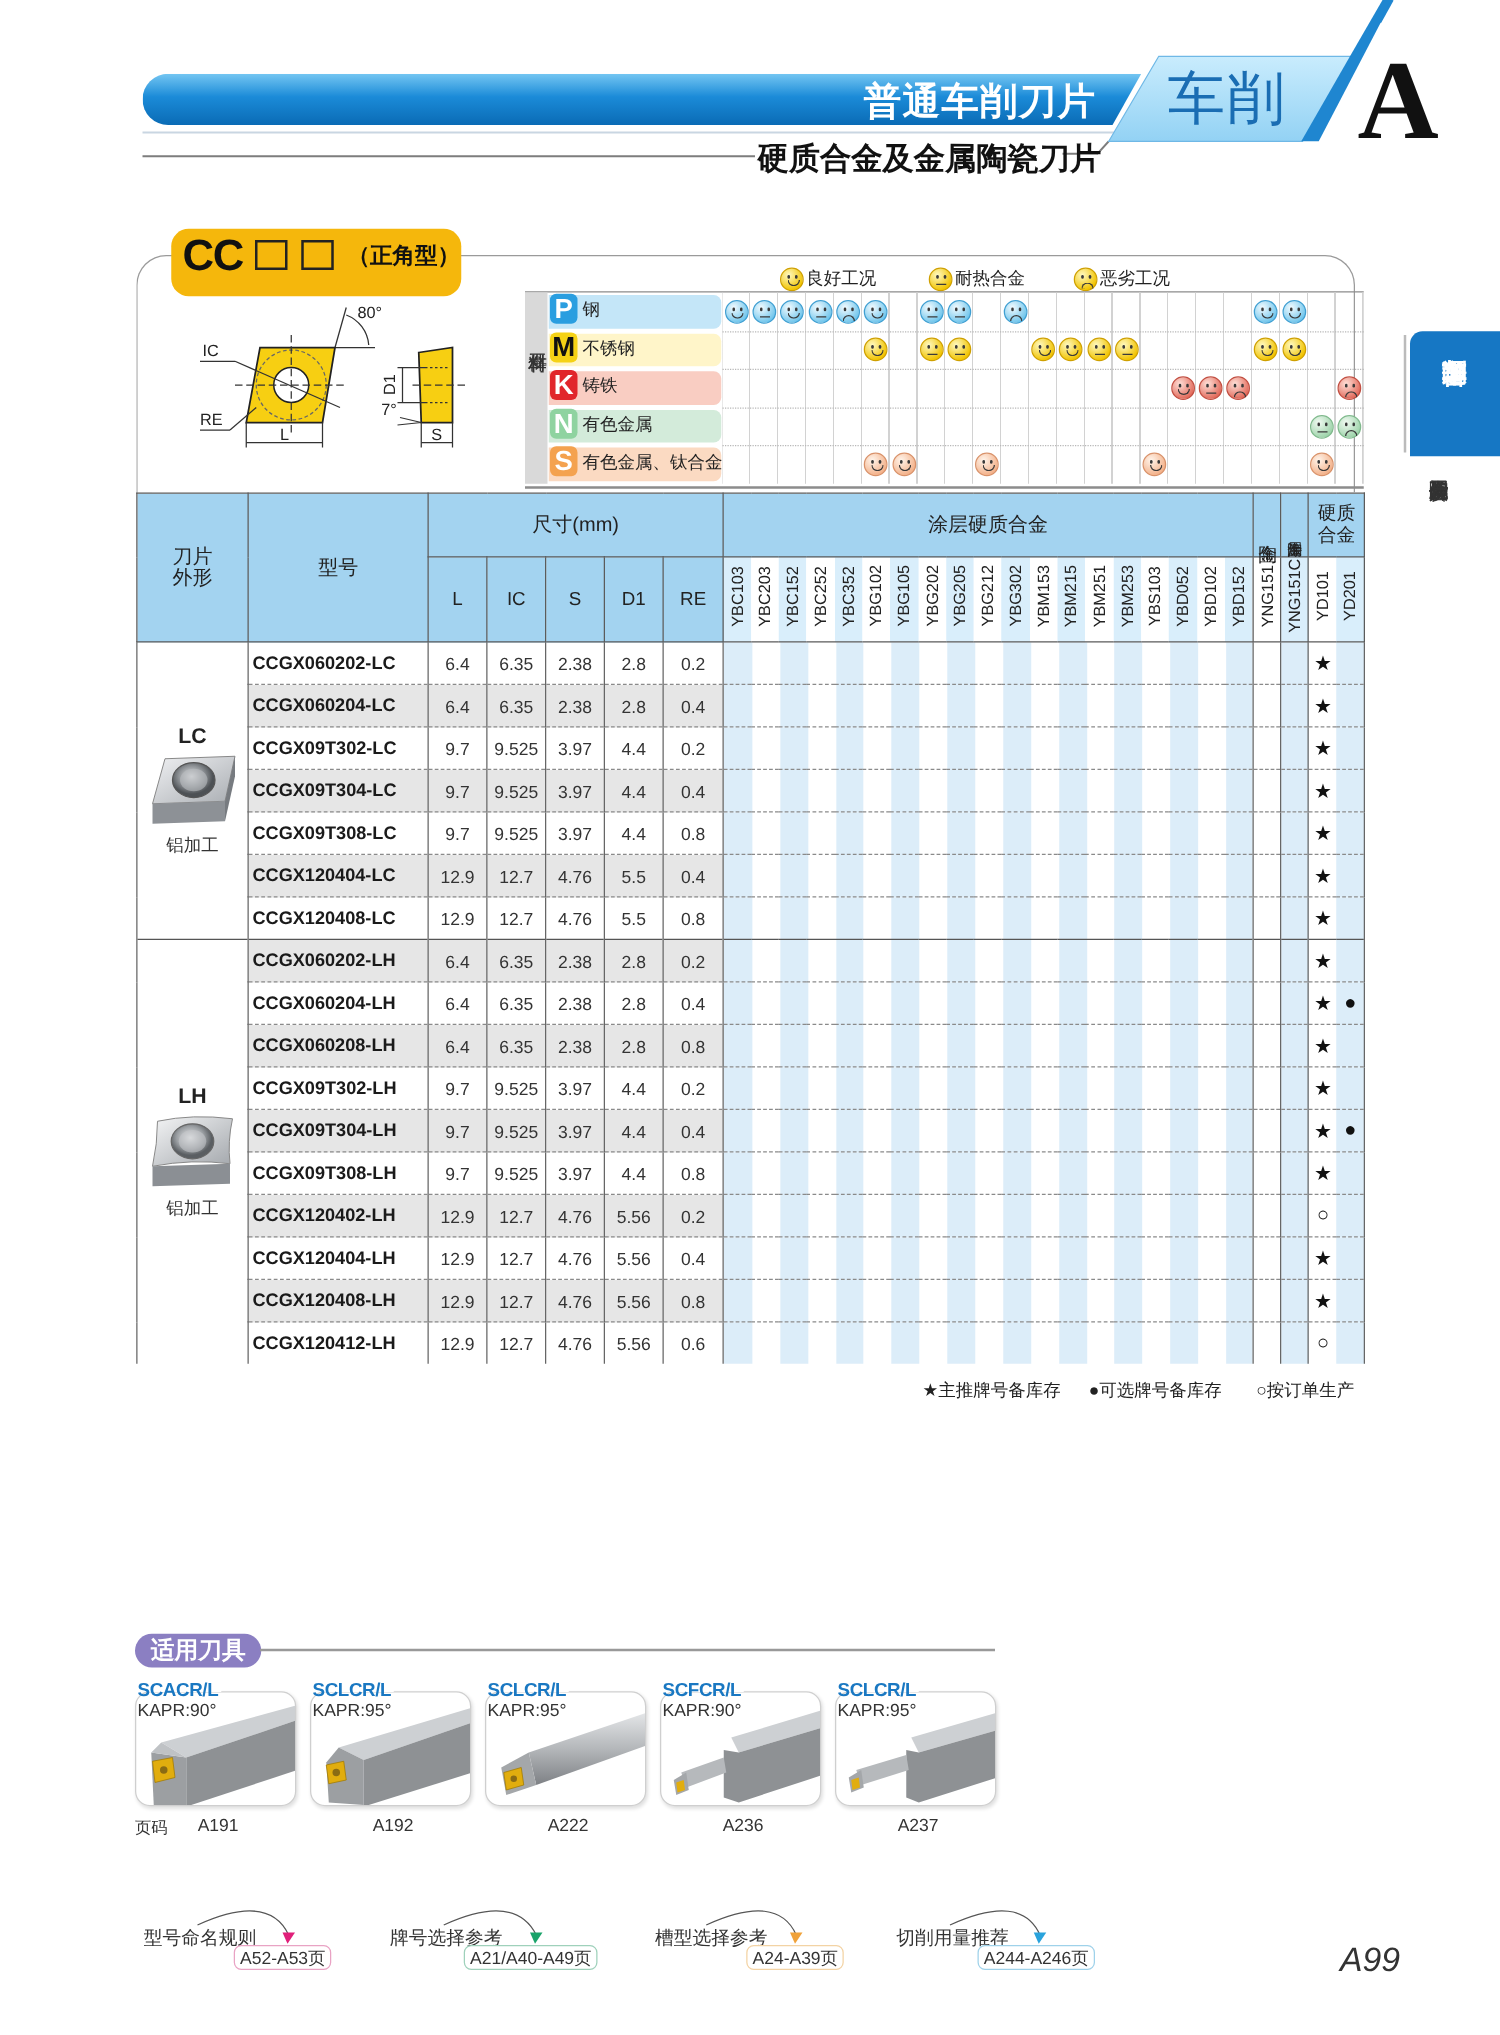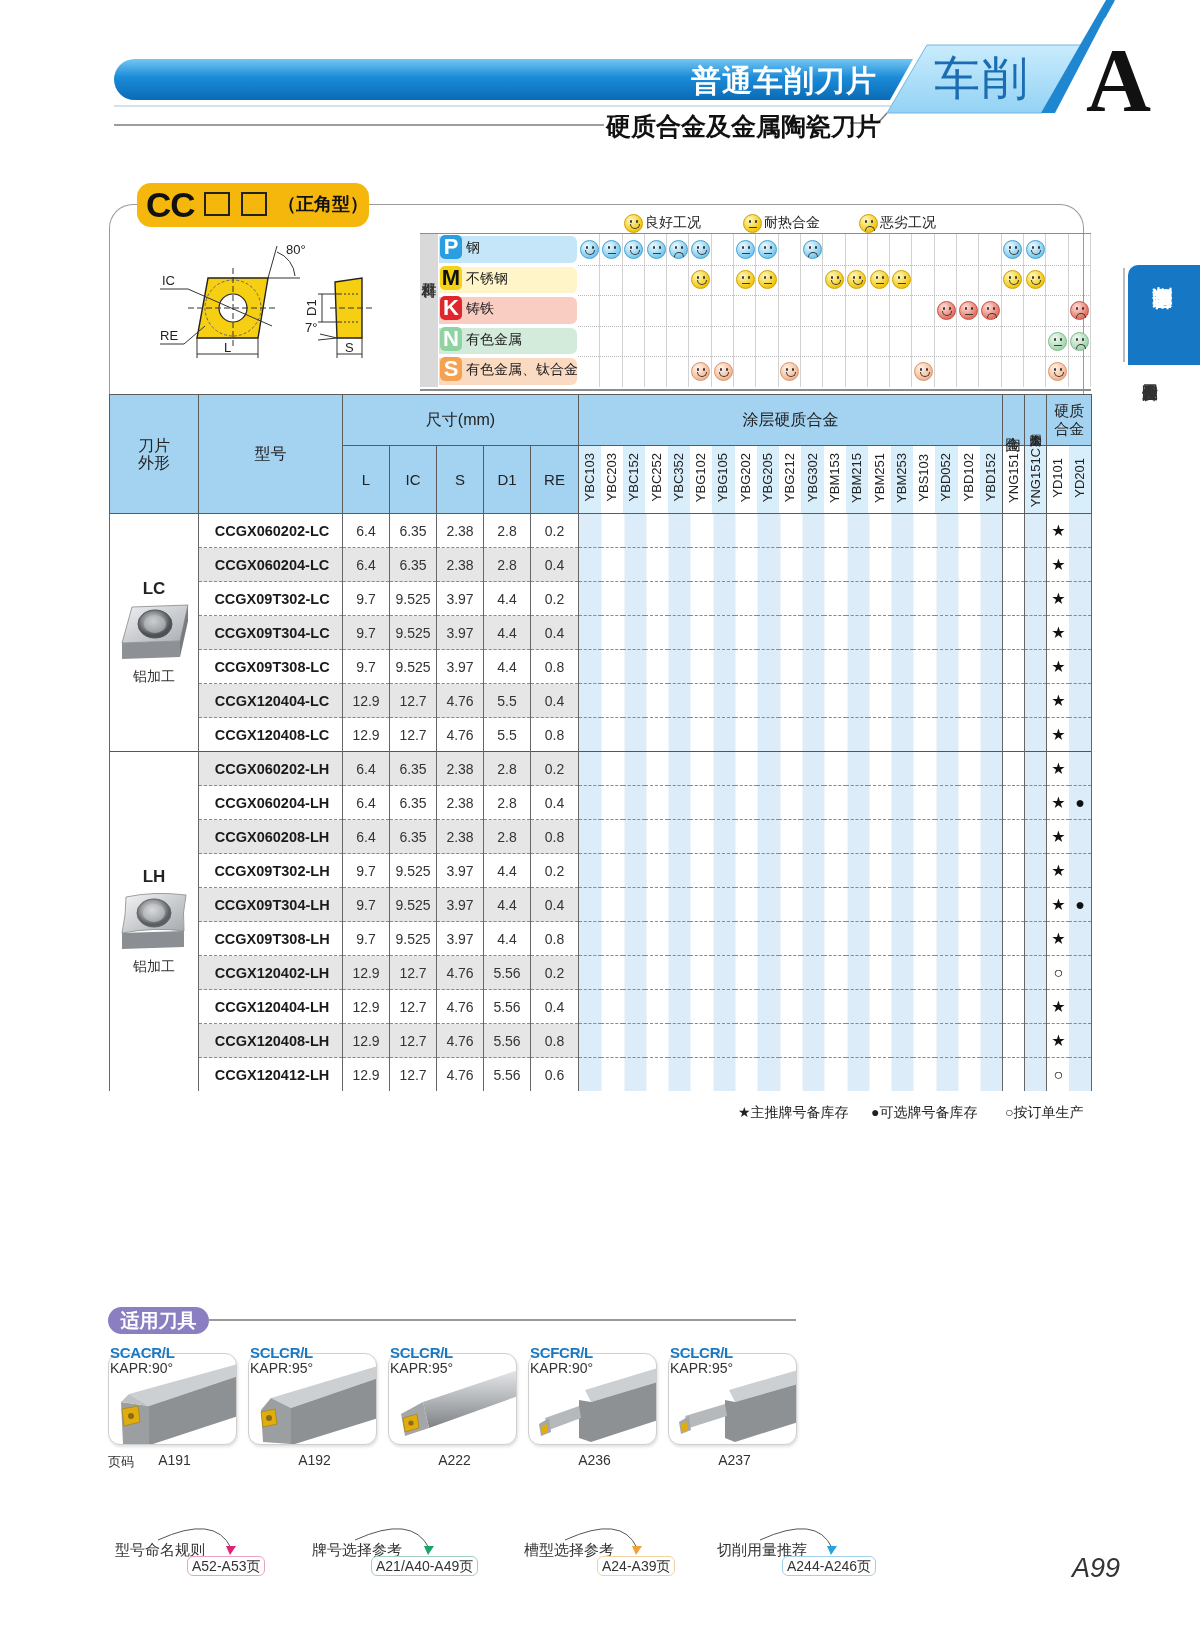--- a/index.html
+++ b/index.html
@@ -20,21 +20,21 @@
   
   .side-tab{left:1128px;top:265px;width:72px;height:100px;background:#1677c4;border-radius:10px 0 0 0;}
   .side-tab-text{position:absolute;left:24px;top:6px;writing-mode:vertical-rl;color:#fff;
     font-weight:bold;font-size:20px;letter-spacing:0;line-height:22px;}
   .side-line{left:1123px;top:268px;width:2px;height:94px;background:#bbb;}
   .side-sub{left:1141px;top:372px;writing-mode:vertical-rl;font-size:16px;color:#333;line-height:18px;}
 
   
   .box{left:109px;top:204px;width:975px;height:190px;border:1.5px solid #9a9a9a;border-bottom:none;
     border-radius:24px 24px 0 0;box-sizing:border-box;}
-  .cc-label{left:137px;top:183px;width:232px;height:44px;background:#f5b70c;border-radius:14px;}
+  .cc-label{left:137px;top:183px;width:232px;height:54px;background:#f5b70c;border-radius:14px;}
   .cc-code{position:absolute;left:9px;top:2px;font-size:35px;font-weight:900;color:#111;letter-spacing:-1px;}
   .cc-sq{position:absolute;top:9px;width:26px;height:24px;border:2px solid #222;box-sizing:border-box;}
   .cc-type{position:absolute;left:141px;top:9px;font-size:18px;font-weight:bold;color:#111;}
 
   
   .cond-legend{top:213px;height:20px;display:flex;align-items:center;font-size:14px;color:#222;}
   .cond-legend .face{position:relative;margin-right:2px;}
 
   
   .face{position:absolute;width:19px;height:19px;border-radius:50%;box-sizing:border-box;}
@@ -72,21 +72,21 @@
   .spec th.gname.stripe{background:#d9eefb;}
   .spec .h1{height:51px;}
   .spec .h2{height:68px;}
   .spec th.big{font-size:16px;}
   .spec th.dim{font-size:15px;}
   .vt{writing-mode:vertical-rl;transform:rotate(180deg);font-size:13px;line-height:22px;white-space:nowrap;display:inline-block;}
   .vs{writing-mode:vertical-rl;display:inline-block;line-height:1;}
   .spec th.gname,.spec th.gn-noborder{border-left:none;border-right:none;}
   .spec td{border-top:1px dashed #8a8a8a;border-left:1px solid #666;border-right:1px solid #666;
     height:33px;padding:0;font-size:14px;text-align:center;color:#333;}
-  .spec td.model{text-align:center;padding-left:3px;font-weight:bold;font-size:14.5px;color:#1a1a1a;}
+  .spec td.model{text-align:left;padding-left:3px;font-weight:bold;font-size:14.5px;color:#1a1a1a;}
   .spec tr.gray td.model,.spec tr.gray td.dim{background:#e6e6e6;}
   .spec td.stripes{background:repeating-linear-gradient(to right,#dcedf9 0 22.3px,#fff 22.3px 44.6px);}
   .spec td.blue{background:#dcedf9;}
   .spec td.noR{border-right:none;}
   .spec td.noL{border-left:none;}
   .spec td.mark{font-size:16px;color:#111;}
   .spec tr.grp td{border-top:1px solid #555;}
   .spec td.shape{background:#fff;vertical-align:middle;border-top:1px solid #555;}
   .shape-code{font-weight:bold;font-size:17px;color:#222;display:block;margin-bottom:2px;}
   .shape-app{font-size:14px;color:#333;display:block;margin-top:2px;}

